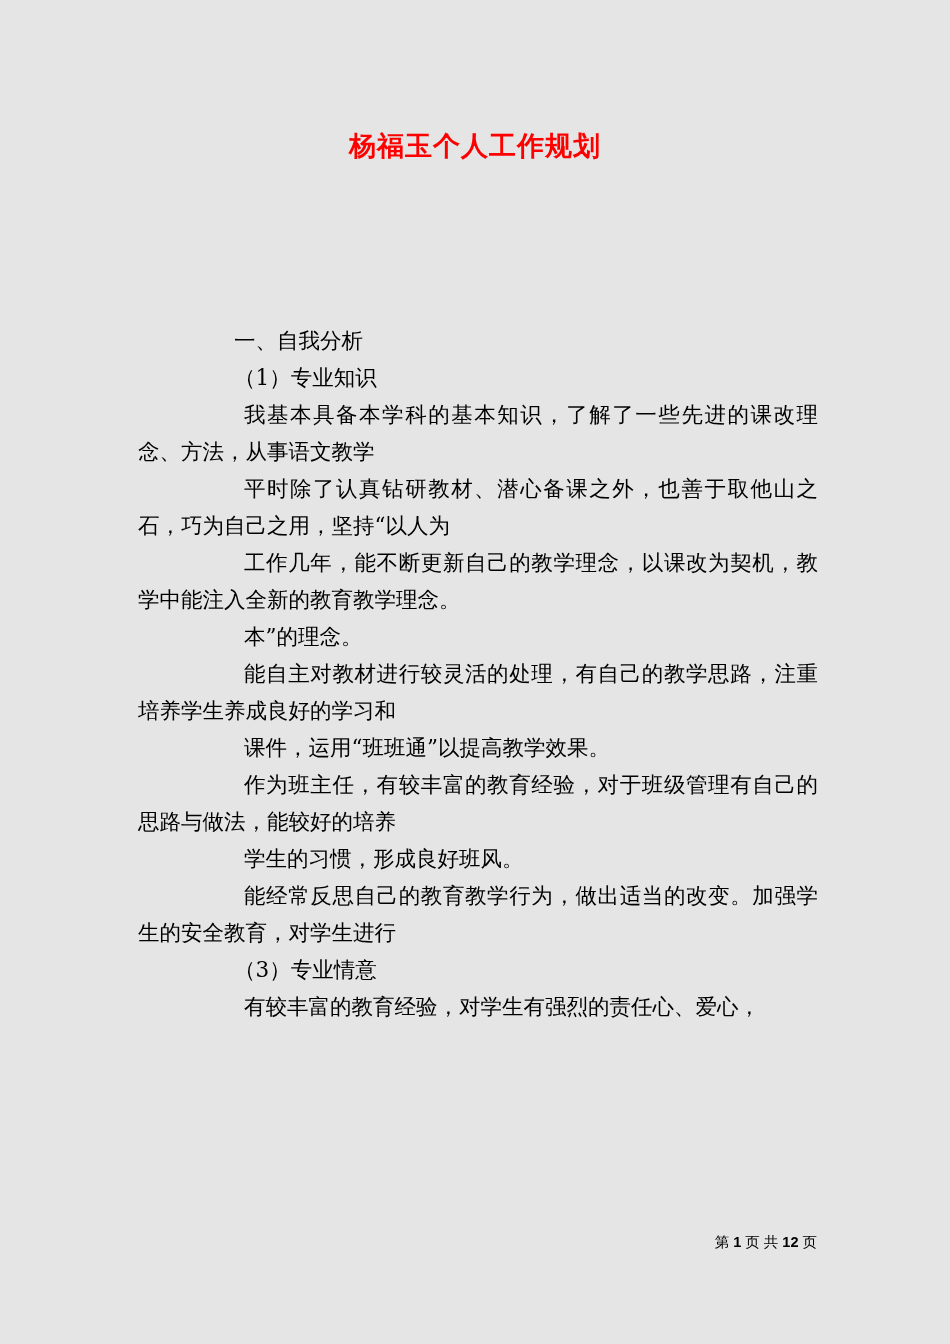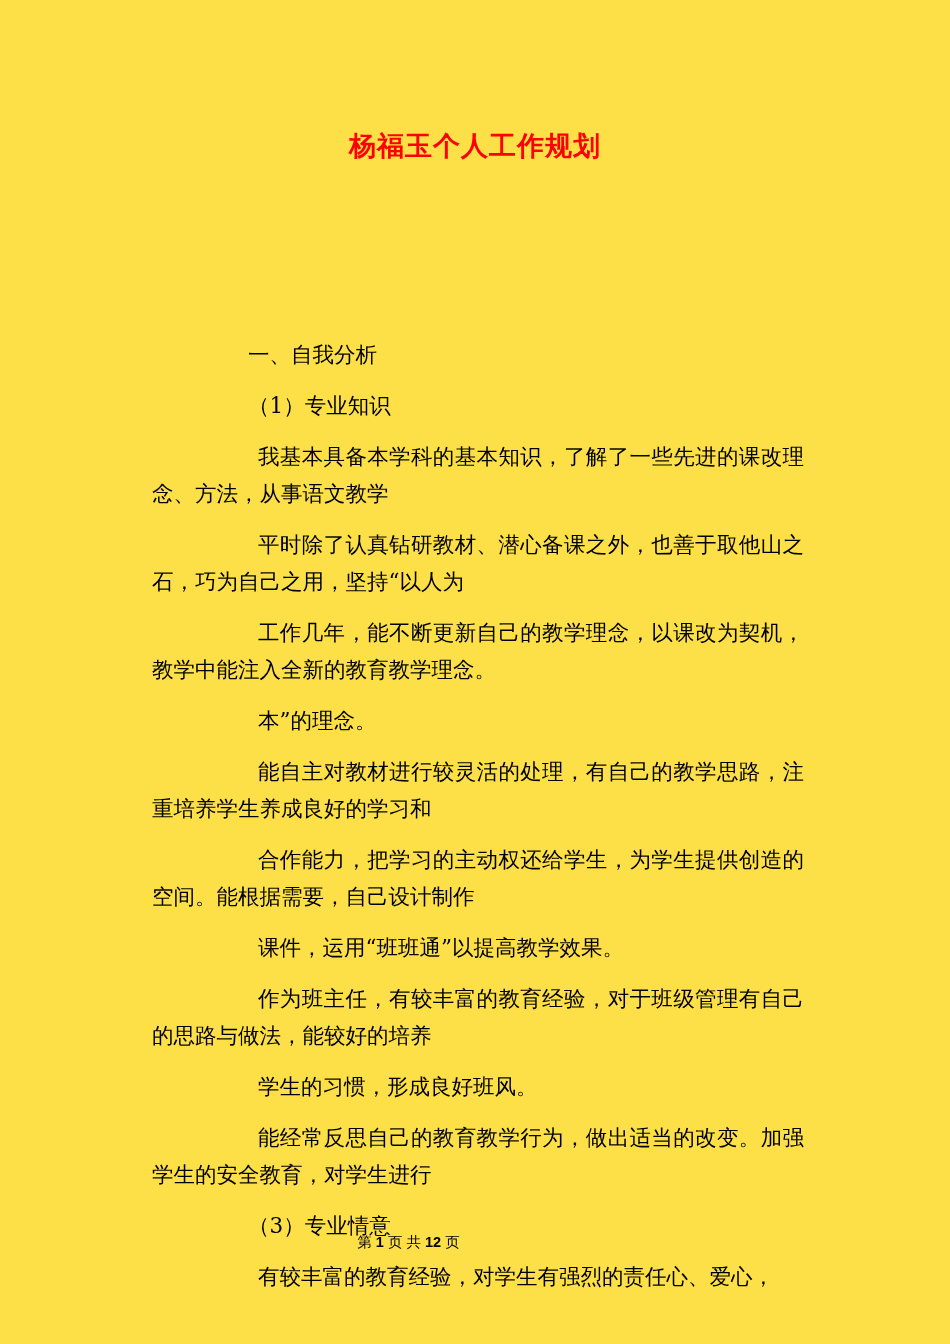--- a/index.html
+++ b/index.html
@@ -8,21 +8,21 @@
     background: #ffffff;
   }
   body {
     font-family: "DejaVu Serif", "Liberation Serif", serif;
     color: #000000;
   }
   .page {
     position: relative;
     width: 950px;
     height: 1344px;
-    background: #fde047;
+    background: #e5e5e5;
     box-sizing: border-box;
     overflow: hidden;
   }
   .doc-title {
     position: absolute;
     top: 128px;
     left: 0;
     width: 950px;
     text-align: center;
     color: #ff0000;
@@ -35,37 +35,37 @@
     position: absolute;
     top: 322px;
     left: 138px;
     width: 680px;
   }
   .para {
     font-size: 21.5px;
     line-height: 37px;
     text-align: justify;
     text-justify: inter-ideograph;
-    margin: 14px;
+    margin: 0;
     text-indent: 0;
   }
   .indent-1 {
     padding-left: 96px;
     text-indent: 0;
   }
   .hang {
     padding-left: 0;
     text-indent: 106px;
   }
   .footer {
     position: absolute;
     left: 0;
     width: 950px;
     bottom: 92px;
-    text-align: center;
+    text-align: right;
     padding-right: 133px;
     box-sizing: border-box;
     font-size: 14.5px;
     font-family: "Liberation Sans", sans-serif;
     color: #000000;
   }
   .footer span.num {
     font-weight: bold;
   }
 </style>
@@ -77,21 +77,20 @@
   <div class="doc-title">杨福玉个人工作规划</div>
 
   <div class="body-block">
     <p class="para indent-1">一、自我分析</p>
     <p class="para indent-1">（1）专业知识</p>
     <p class="para hang">我基本具备本学科的基本知识，了解了一些先进的课改理念、方法，从事语文教学</p>
     <p class="para hang">平时除了认真钻研教材、潜心备课之外，也善于取他山之石，巧为自己之用，坚持“以人为</p>
     <p class="para hang">工作几年，能不断更新自己的教学理念，以课改为契机，教学中能注入全新的教育教学理念。</p>
     <p class="para hang">本”的理念。</p>
     <p class="para hang">能自主对教材进行较灵活的处理，有自己的教学思路，注重培养学生养成良好的学习和</p>
-    <p class="para hang">合作能力，把学习的主动权还给学生，为学生提供创造的空间。能根据需要，自己设计制作</p>
     <p class="para hang">课件，运用“班班通”以提高教学效果。</p>
     <p class="para hang">作为班主任，有较丰富的教育经验，对于班级管理有自己的思路与做法，能较好的培养</p>
     <p class="para hang">学生的习惯，形成良好班风。</p>
     <p class="para hang">能经常反思自己的教育教学行为，做出适当的改变。加强学生的安全教育，对学生进行</p>
     <p class="para indent-1">（3）专业情意</p>
     <p class="para hang">有较丰富的教育经验，对学生有强烈的责任心、爱心，</p>
   </div>
 
   <div class="footer">
     <span>第</span>

